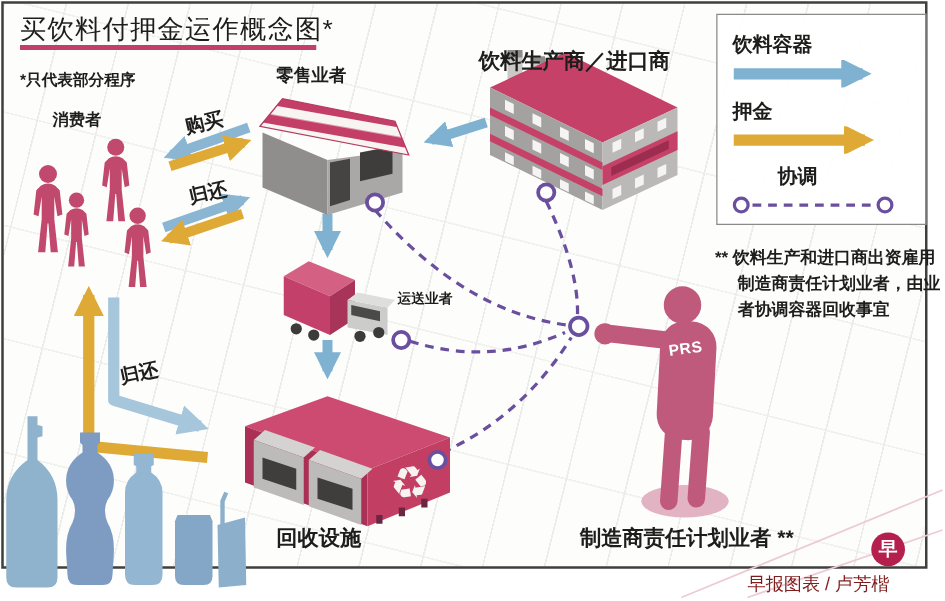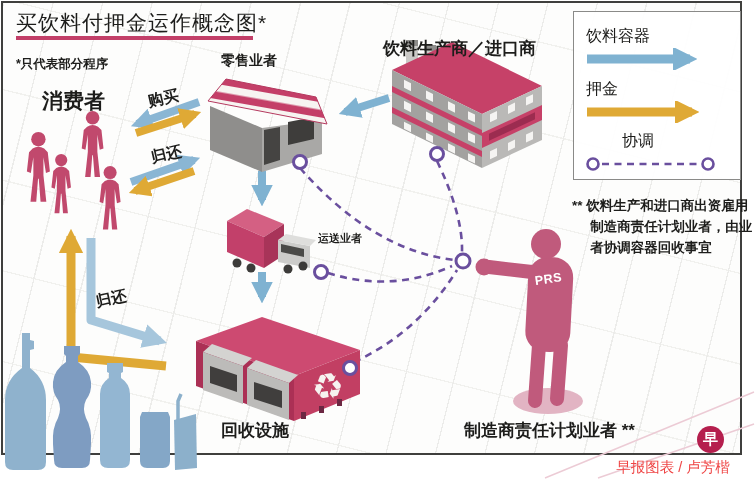--- a/index.html
+++ b/index.html
@@ -13,47 +13,47 @@
     background:
       repeating-linear-gradient(104deg,#ececea 0 1.3px,transparent 1.3px 48px),
       repeating-linear-gradient(14deg,#f1f1ee 0 1.3px,transparent 1.3px 88px),
       #fdfdfc;
   }
   svg.overlay{position:absolute;left:0;top:0;z-index:3;}
   .lbl{position:absolute;z-index:5;font-weight:bold;white-space:nowrap;color:#1d1d1b;}
   .title{left:16px;top:9px;font-size:21px;font-weight:400;letter-spacing:1px;}
   .title-underline{position:absolute;left:16px;top:36px;width:237px;height:3.5px;background:#c23f68;z-index:5;}
   .subtitle{left:16px;top:56px;font-size:12.5px;}
-  .lbl-consumers{left:42px;top:87px;font-size:21px;}
+  .lbl-consumers{left:42px;top:87px;font-size:13px;}
   .lbl-retailer{left:221px;top:52px;font-size:14px;}
   .lbl-producer{left:383px;top:37px;font-size:17px;text-align:center;}
   .lbl-transporter{left:318px;top:231px;font-size:11px;}
   .lbl-recycling{left:221px;top:419px;font-size:17px;}
   .lbl-prs{left:464px;top:419px;font-size:17px;}
   .lbl-buy{left:146px;top:92px;font-size:15.5px;transform:rotate(-13deg);transform-origin:left top;}
   .lbl-return1{left:149px;top:148px;font-size:15.5px;transform:rotate(-13deg);transform-origin:left top;}
   .lbl-return2{left:94px;top:292px;font-size:15.5px;transform:rotate(-12deg);transform-origin:left top;}
   .prs-badge{left:534px;top:274px;font-size:12.5px;color:#fff;letter-spacing:.5px;transform:rotate(-8deg);transform-origin:left top;z-index:6;}
   .footnote{
     position:absolute;left:572px;top:196px;width:170px;z-index:5;
     font-size:13.5px;font-weight:700;line-height:1.55;white-space:normal;
     text-indent:-1.35em;padding-left:1.35em;color:#1d1d1b;
   }
   .legend{
     position:absolute;left:573px;top:11px;width:168px;height:169px;z-index:4;
     background:rgba(255,255,255,.93);border:1.5px solid #8a8a88;box-sizing:border-box;
   }
-  .legend .llbl{position:absolute;left:12px;font-size:16px;font-weight:normal;}
+  .legend .llbl{position:absolute;left:12px;font-size:16px;font-weight:bold;}
   .legend svg{position:absolute;left:10px;}
   .logo{
     position:absolute;left:697px;top:426px;width:27px;height:27px;border-radius:50%;
     background:#b51f4e;z-index:6;display:flex;align-items:center;justify-content:center;
   }
   .logo span{color:#fff;font-size:15px;font-weight:bold;}
-  .byline{position:absolute;left:598px;top:458px;width:150px;text-align:center;font-size:14.5px;color:#ef4444;z-index:5;}
+  .byline{position:absolute;left:598px;top:458px;width:150px;text-align:left;font-size:14.5px;color:#7f1d1d;z-index:5;}
 </style>
 </head>
 <body>
 
 <div class="canvas">
 
   <div class="frame"></div>
 
   <svg class="overlay" width="756" height="481" viewBox="0 0 756 481">
     <defs>

